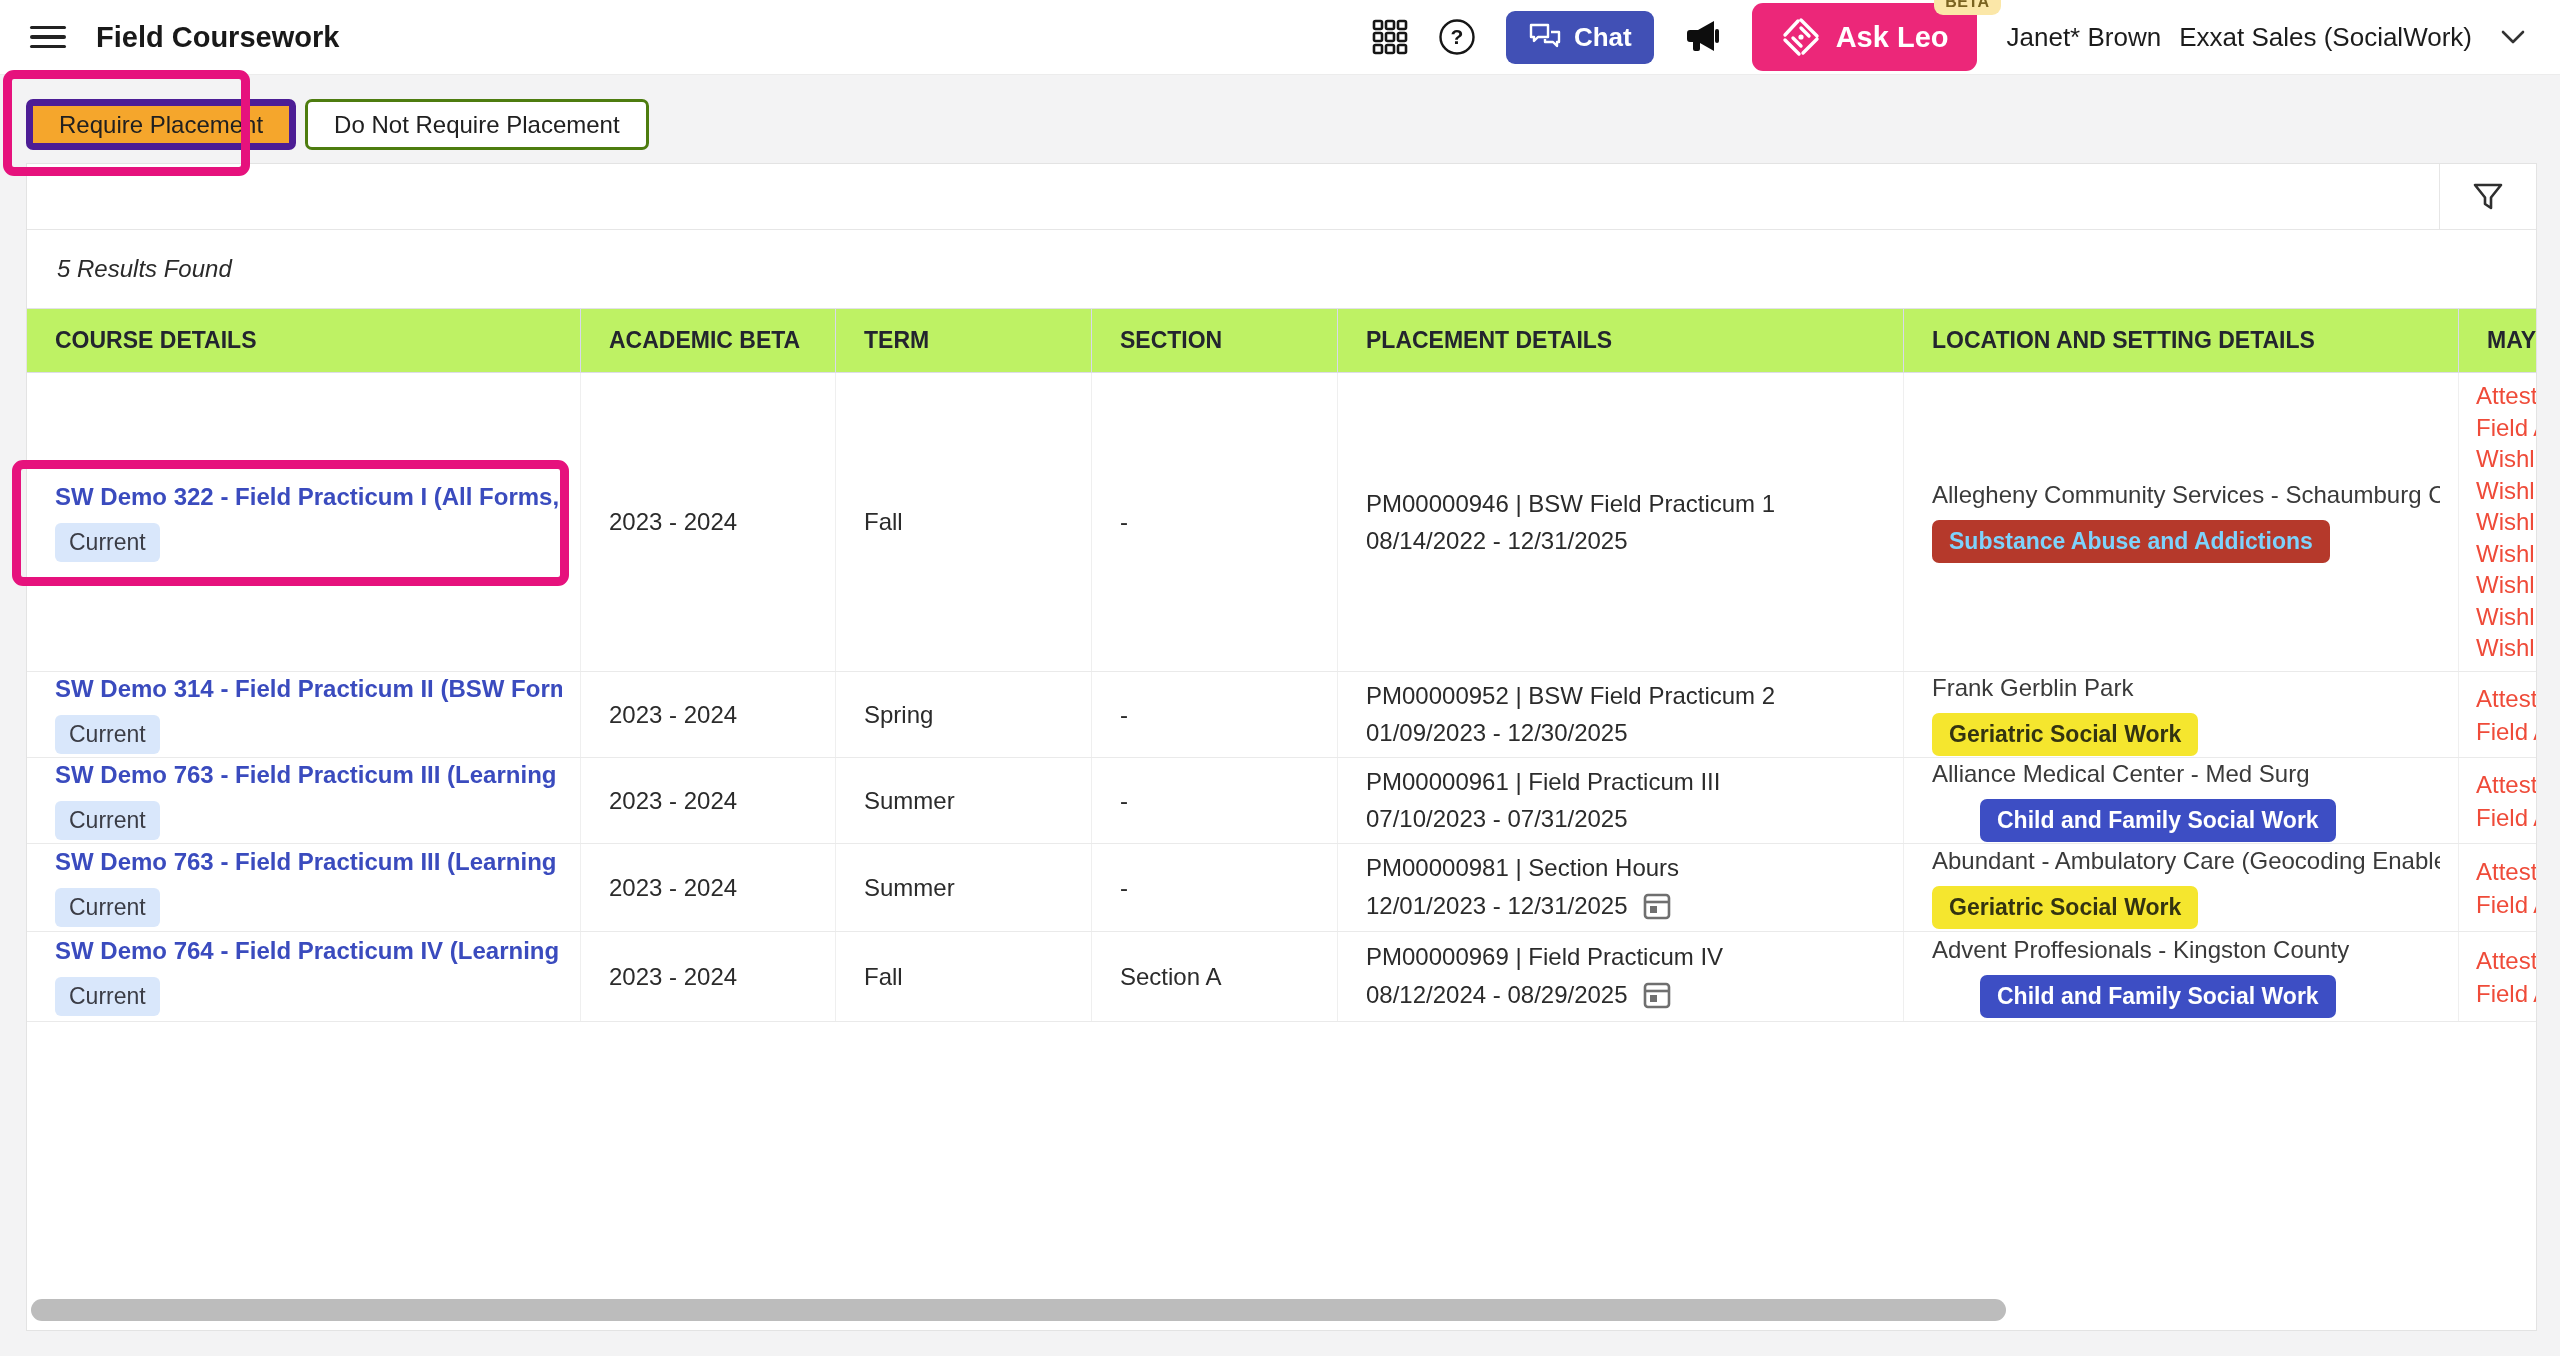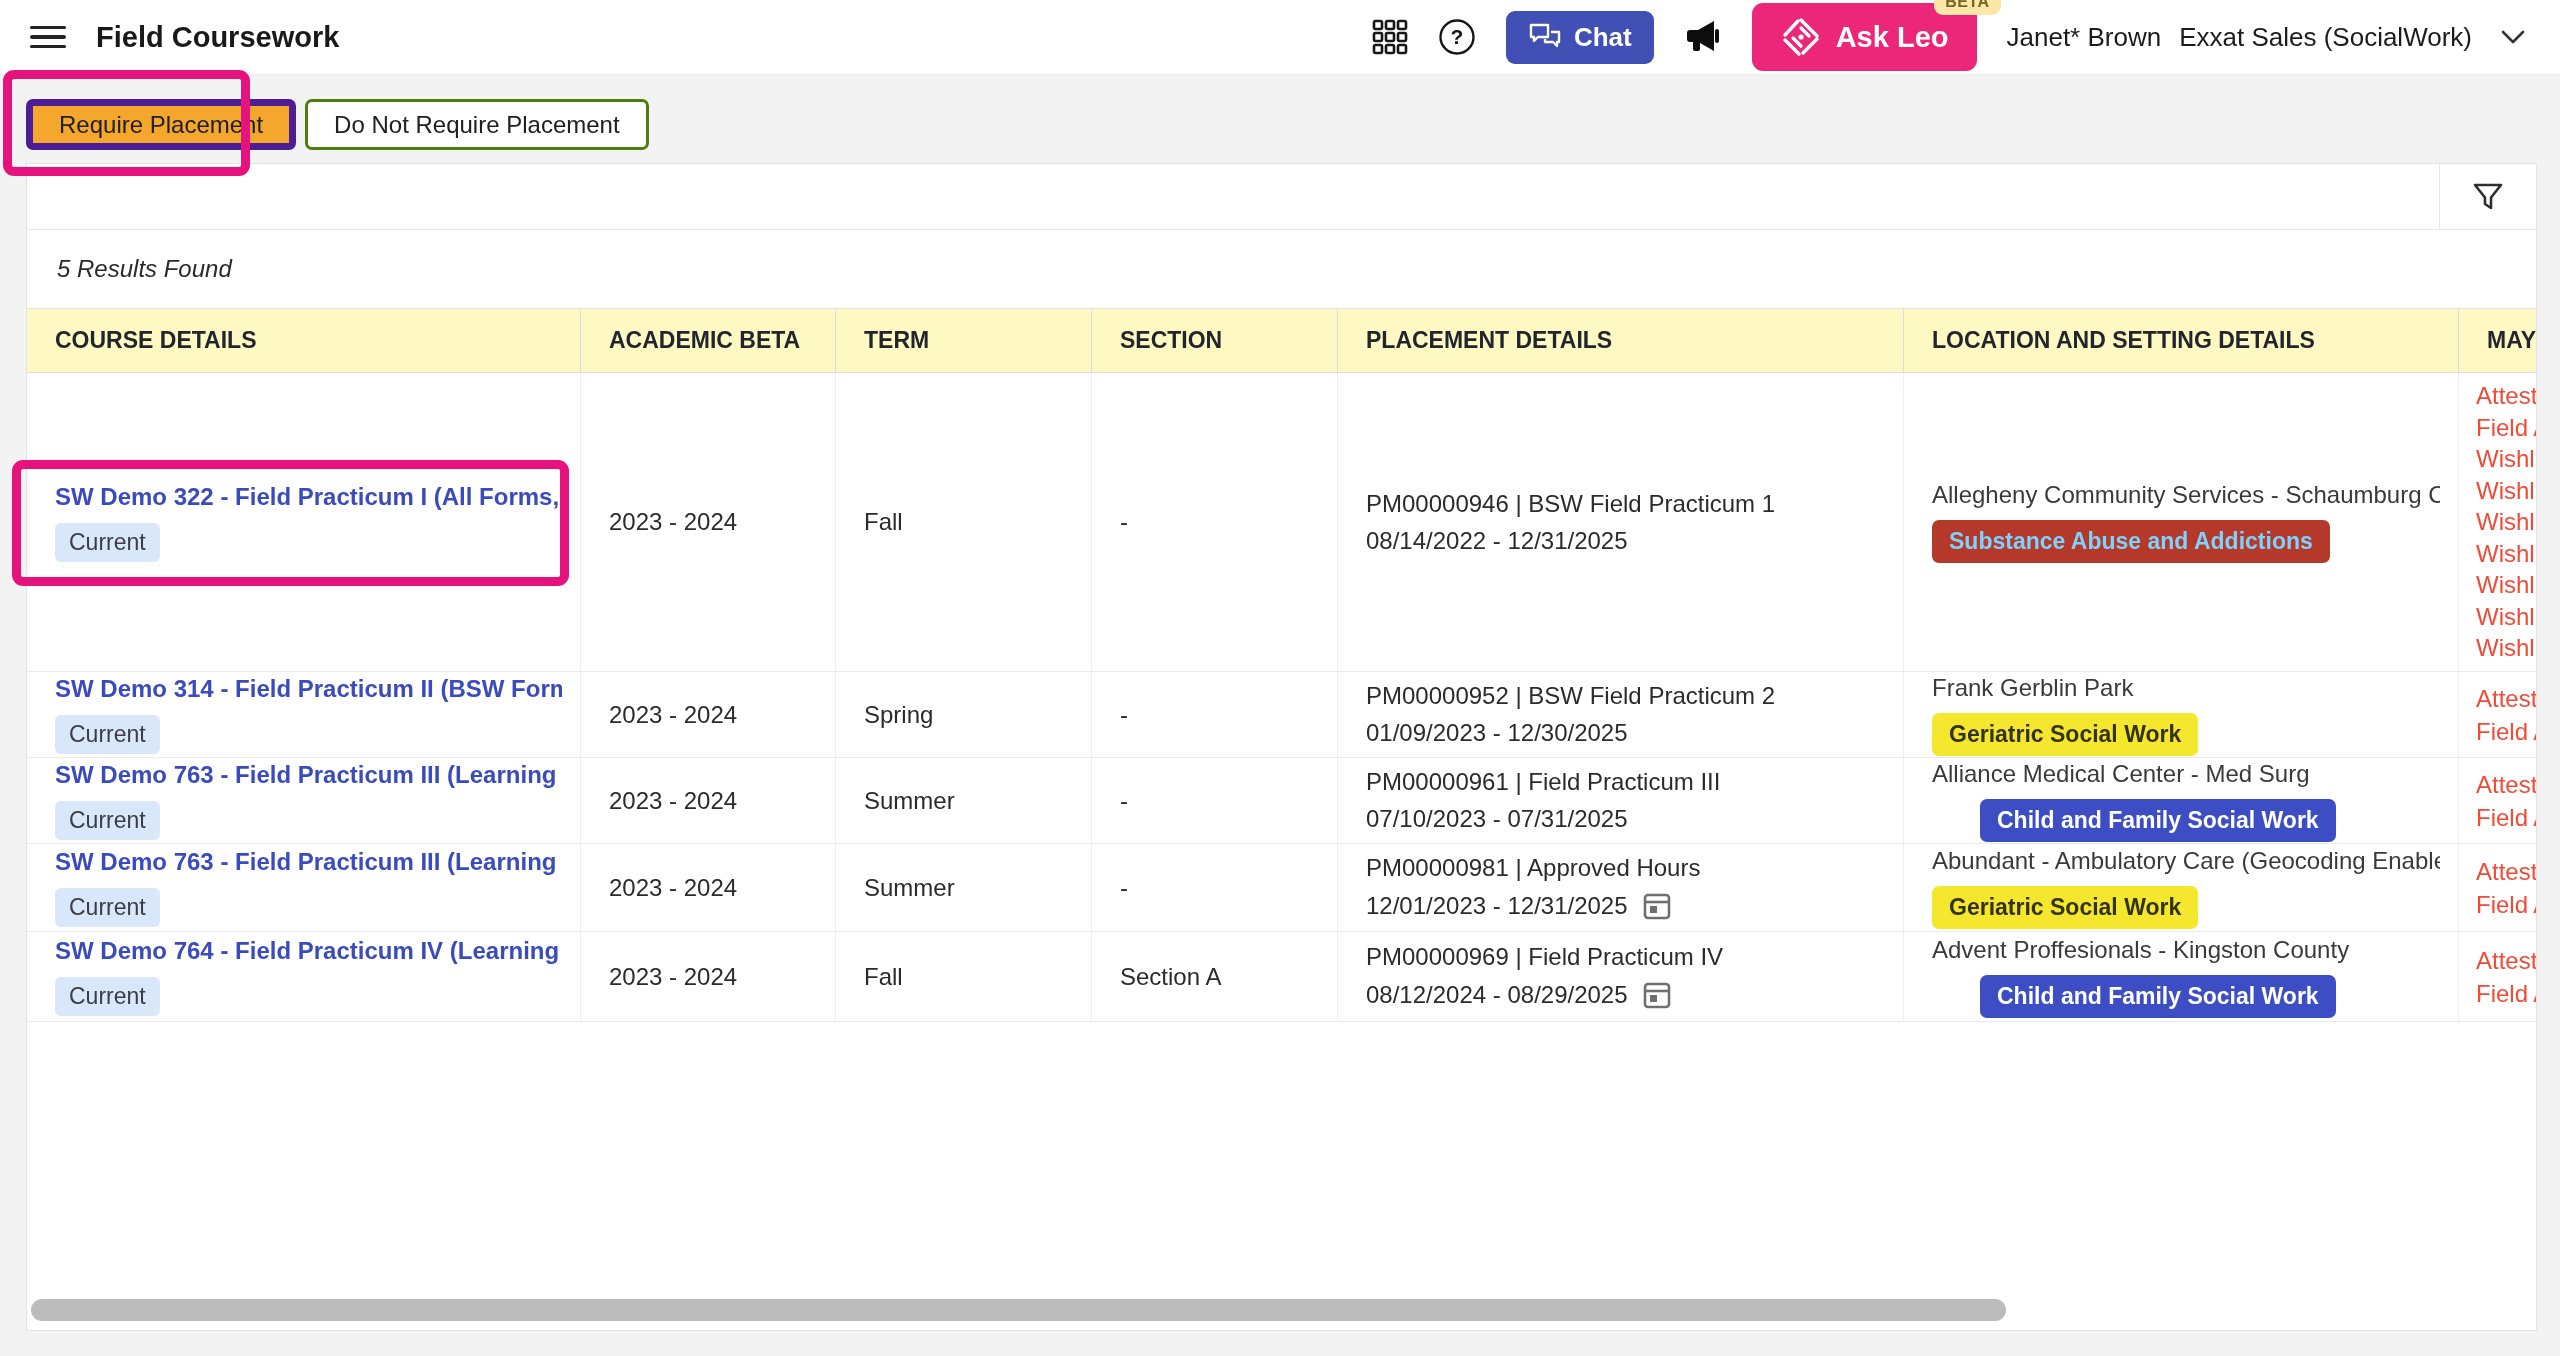--- a/index.html
+++ b/index.html
@@ -62,21 +62,21 @@
   .funnel-cell {
     position:absolute; right:0; top:0; height:100%; width:97px;
     border-left:1px solid #e6e6e6; display:flex; align-items:center; justify-content:center;
     cursor:pointer; background:#fff;
   }
   .results-row { height:78px; display:flex; align-items:center; padding-left:30px; }
   .results-text { font-style:italic; font-size:24px; color:#2a2a2a; }
 
   
   .grid-cols { display:grid; grid-template-columns:554px 255px 256px 246px 566px 555px 260px; }
-  .thead { background:#fef9c3; height:65px; border-top:1px solid #e2e2e8; border-bottom:1px solid #dddce8; }
+  .thead { background:#bef264; height:65px; border-top:1px solid #e2e2e8; border-bottom:1px solid #dddce8; }
   .th {
     display:flex; align-items:center; padding-left:28px; white-space:nowrap; overflow:hidden;
     font-size:23px; font-weight:600; color:#23252e; border-right:1px solid #d9d8ec;
   }
   .row { border-bottom:1px solid #eaeaea; background:#fff; }
   .row-1 { height:299px; }
   .row-2, .row-3 { height:86px; }
   .row-4 { height:88px; }
   .row-5 { height:90px; }
   .cell {
@@ -330,21 +330,21 @@
     <div class="cell">
         <span class="plain">2023 - 2024</span>
       </div>
     <div class="cell">
         <span class="plain">Summer</span>
       </div>
     <div class="cell">
         <span class="plain">-</span>
       </div>
     <div class="cell">
-      <div class="pline1">PM00000981 | Approved Hours</div>
+      <div class="pline1">PM00000981 | Section Hours</div>
       <div class="pline2">
         <span>12/01/2023 - 12/31/2025</span>
         <span>
           <svg width="30" height="30" viewBox="0 0 30 30">
             <rect x="3" y="4" width="24" height="23" rx="3" fill="none" stroke="#6f6f6f" stroke-width="2.6"></rect>
             <line x1="3" y1="11" x2="27" y2="11" stroke="#6f6f6f" stroke-width="2.6"></line>
             <rect x="8" y="15" width="7" height="7" fill="#6f6f6f"></rect>
           </svg>
         </span>
       </div>

